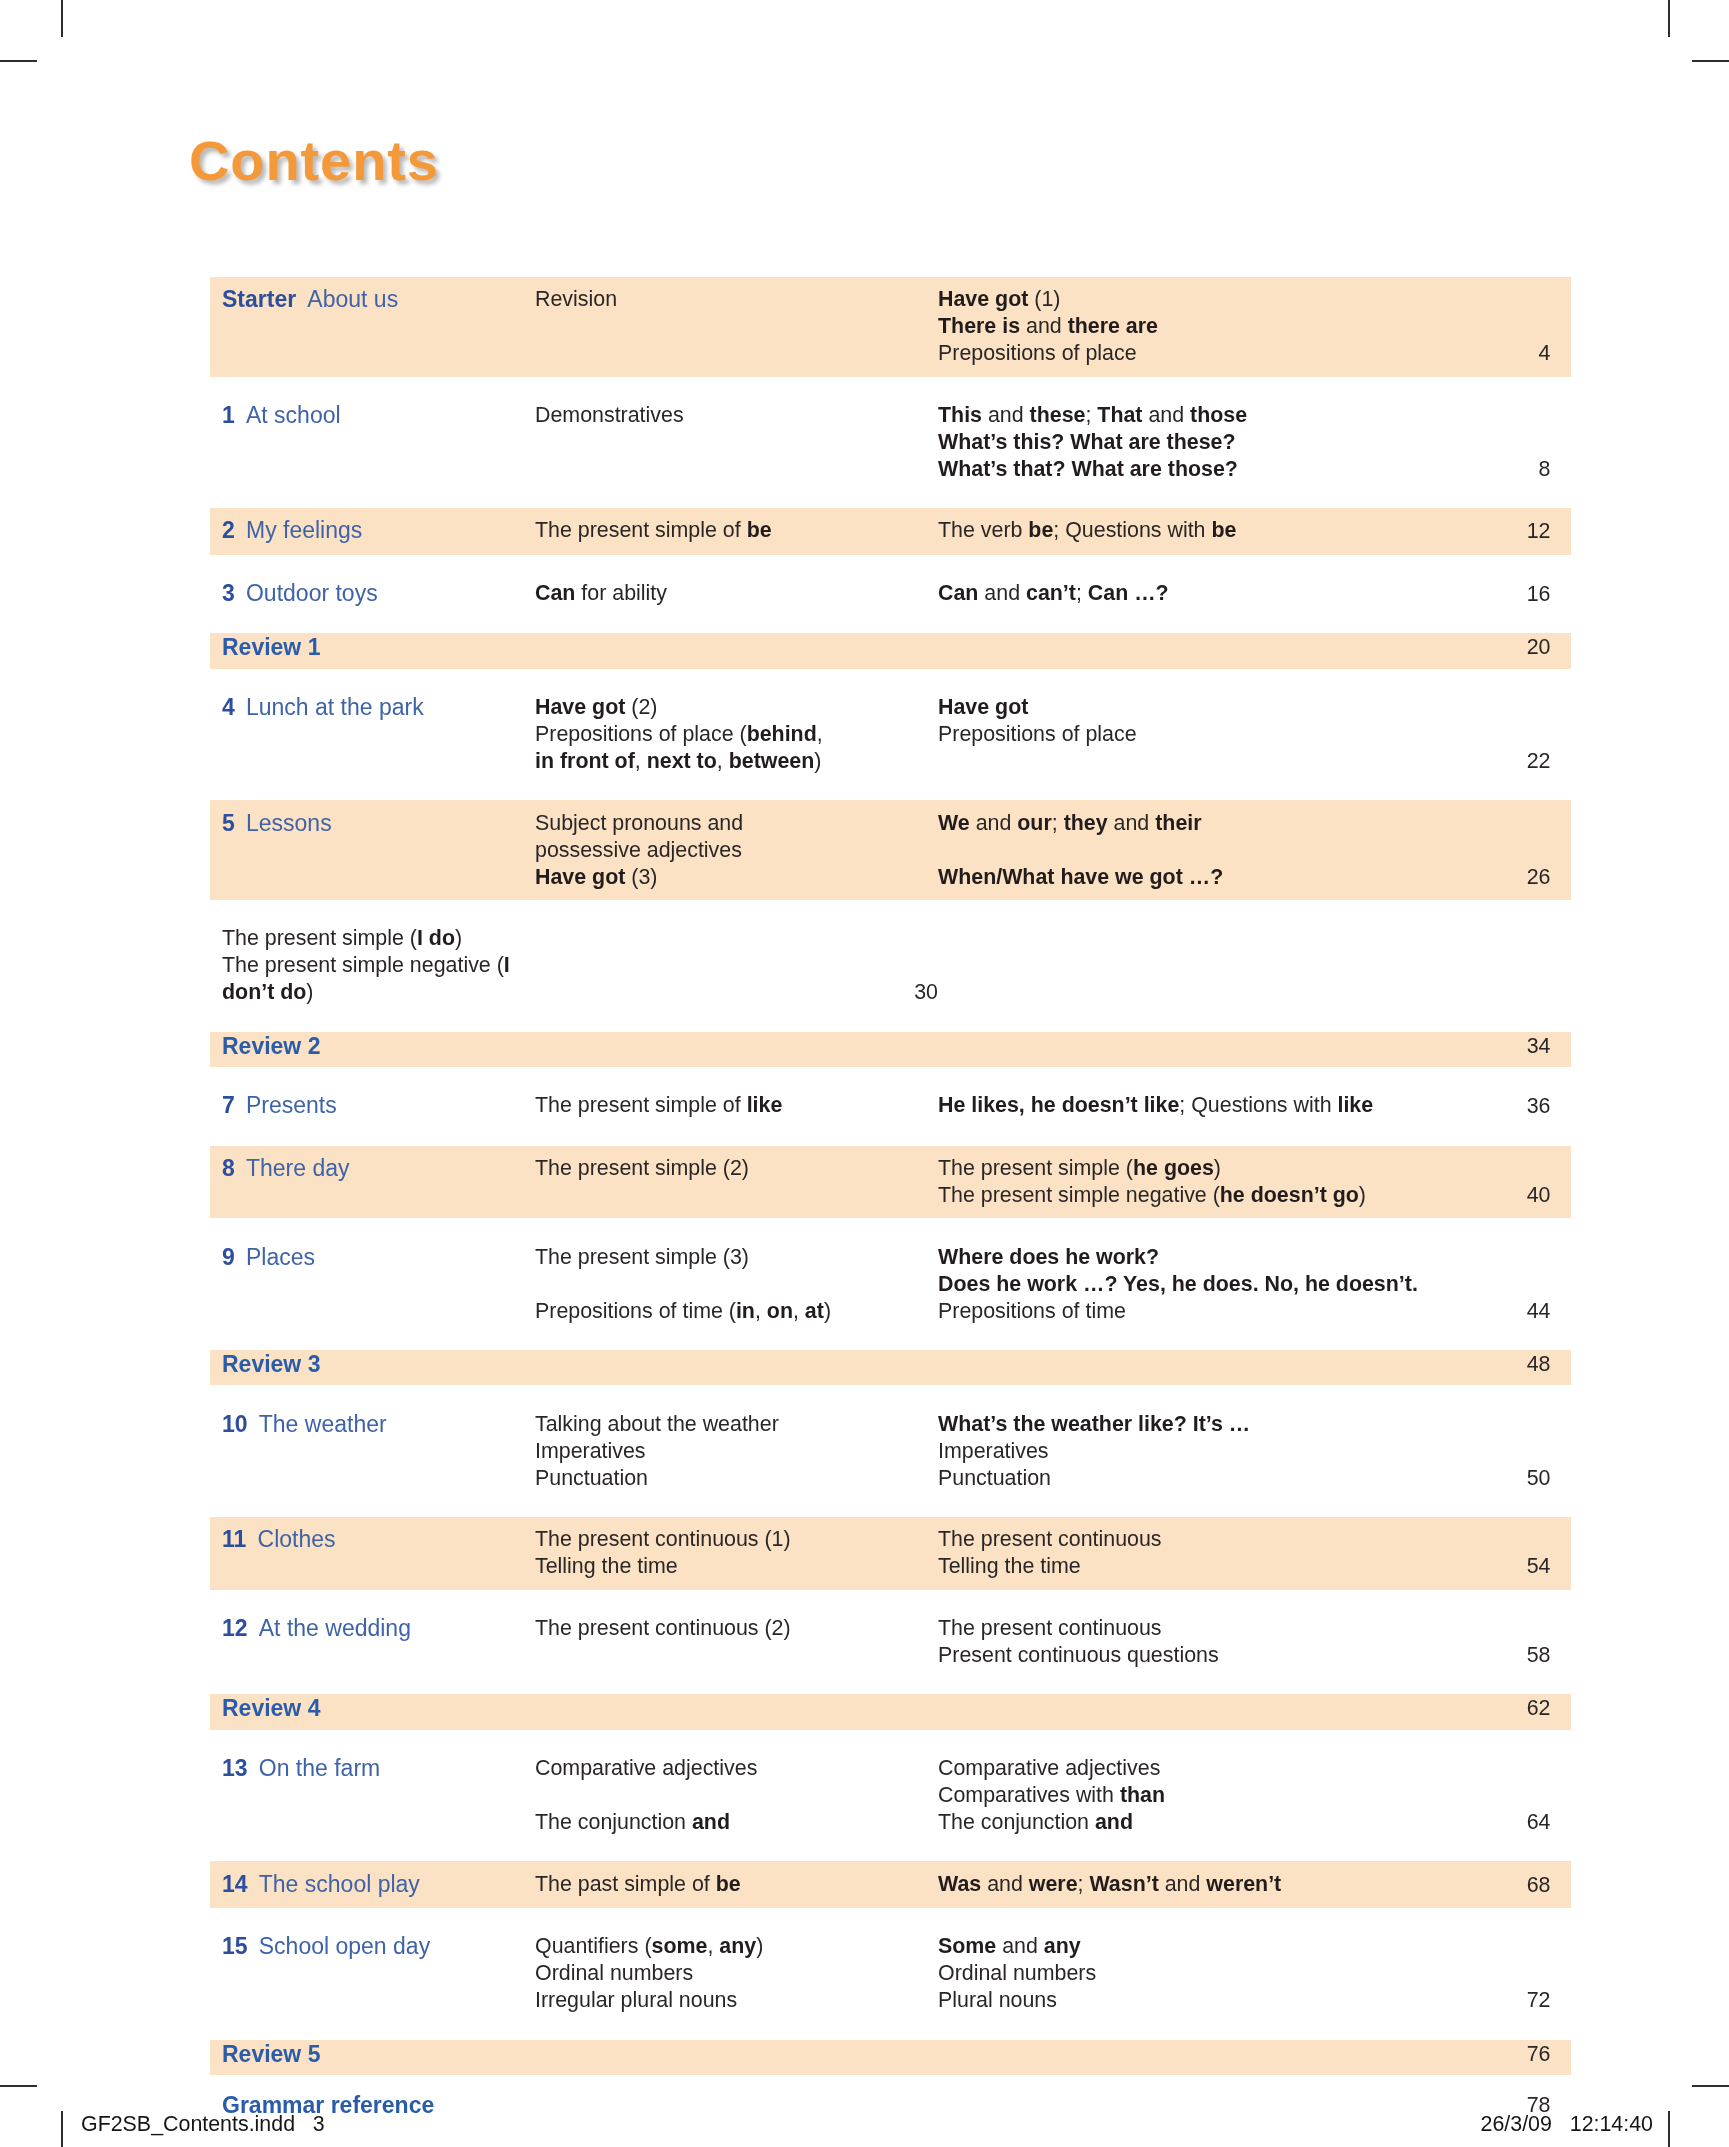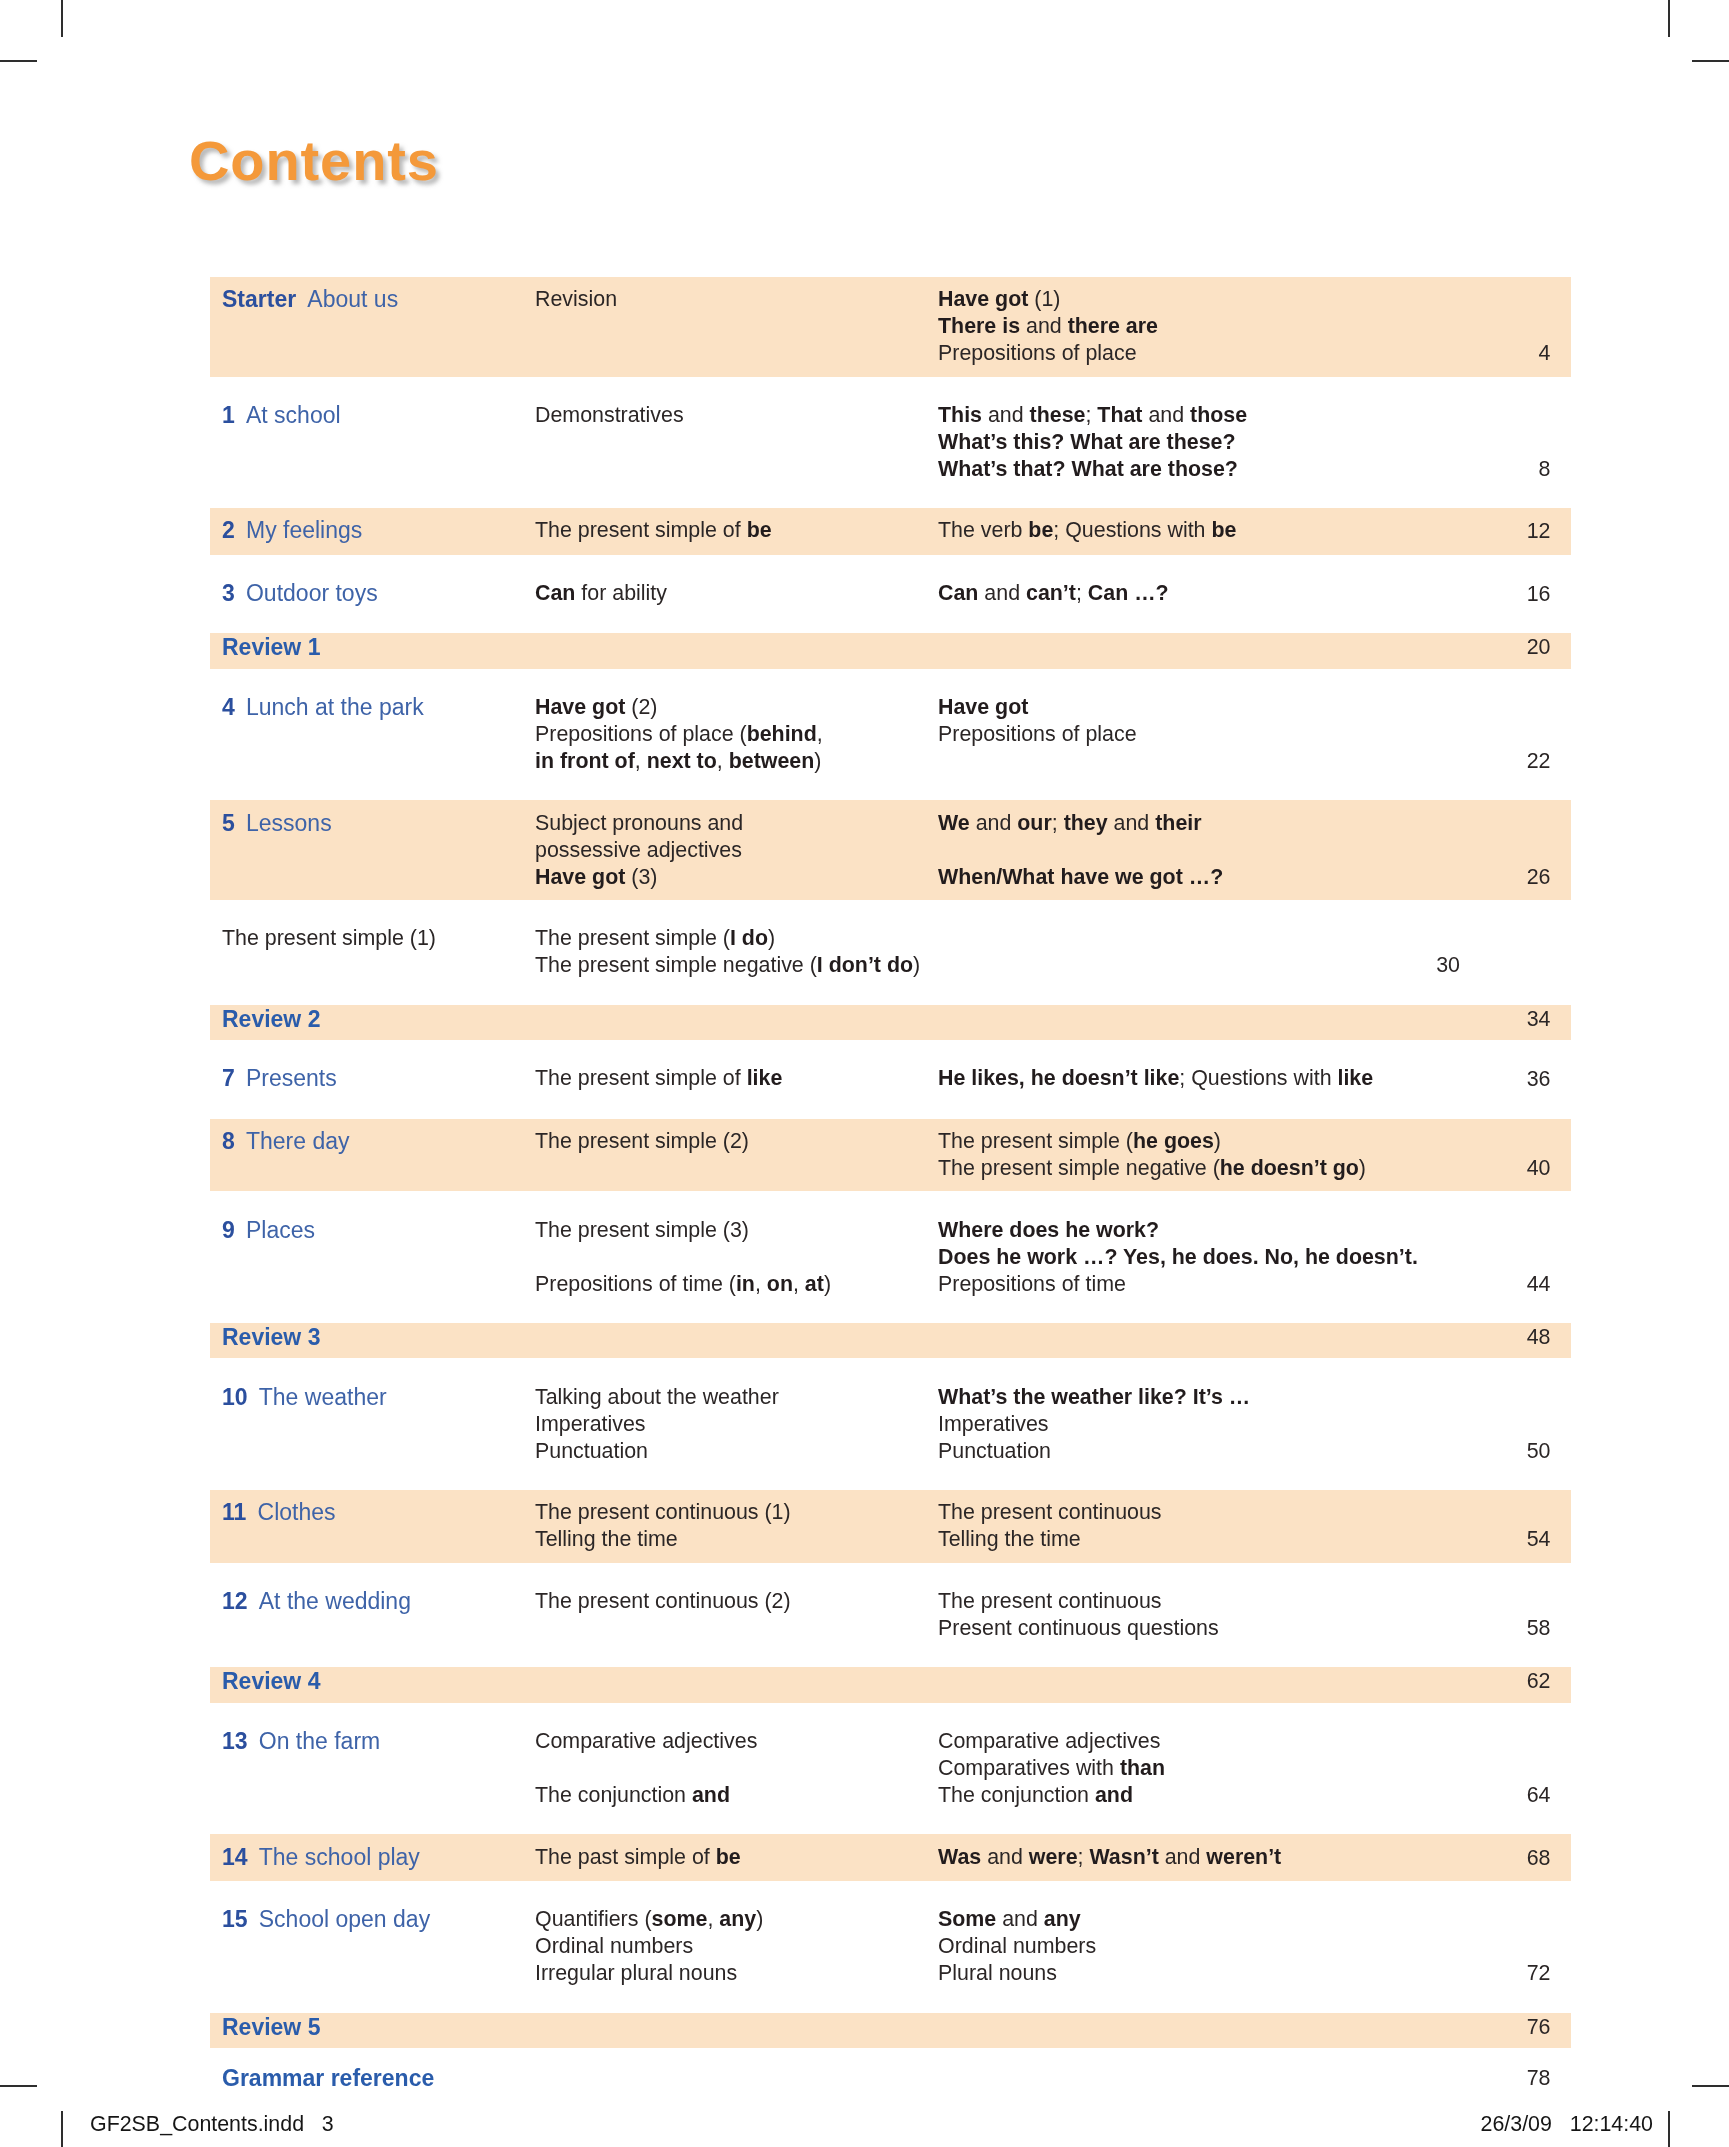--- a/index.html
+++ b/index.html
@@ -51,21 +51,21 @@
   .utitle{color:#3e63a8;font-size:23px;}
   .rlabel{font-weight:700;color:#2a5cab;font-size:23px;grid-column:1 / span 3;}
   .page-cell{
     display:flex;align-items:flex-end;justify-content:flex-end;
     font-size:21.4px;color:#2b2626;
   }
   .footer{
     position:absolute;top:2112px;
     font-size:21.4px;color:#161616;white-space:pre;
   }
-  .footer.left{left:90px;text-align:center;}
+  .footer.left{left:81px;text-align:center;}
   .footer.right{right:76px;text-align:right;}
 </style>
 </head>
 <body>
 
 <div id="page">
   <div class="crop v tl-v"></div>
   <div class="crop h tl-h"></div>
   <div class="crop v tr-v"></div>
   <div class="crop h tr-h"></div>
@@ -146,23 +146,20 @@
           <div class="line"><span class="b">Have got</span><span> (3)</span></div>
         </div>
         <div class="cell examples-cell">
           <div class="line"><span class="b">We</span><span> and </span><span class="b">our</span><span>; </span><span class="b">they</span><span> and </span><span class="b">their</span></div>
           <div class="line">&nbsp;</div>
           <div class="line"><span class="b">When/What have we got …?</span></div>
         </div>
         <div class="cell page-cell">26</div>
       </div>
       <div class="row unit">
-        <div class="cell grammar-cell">
-          <div class="line"><span>The present simple (1)</span></div>
-        </div>
         <div class="cell examples-cell">
           <div class="line"><span>The present simple (</span><span class="b">I do</span><span>)</span></div>
           <div class="line"><span>The present simple negative (</span><span class="b">I don’t do</span><span>)</span></div>
         </div>
         <div class="cell page-cell">30</div>
       </div>
       <div class="row shaded review">
         <div class="cell rlabel">Review 2</div>
         <div class="cell page-cell">34</div>
       </div>

